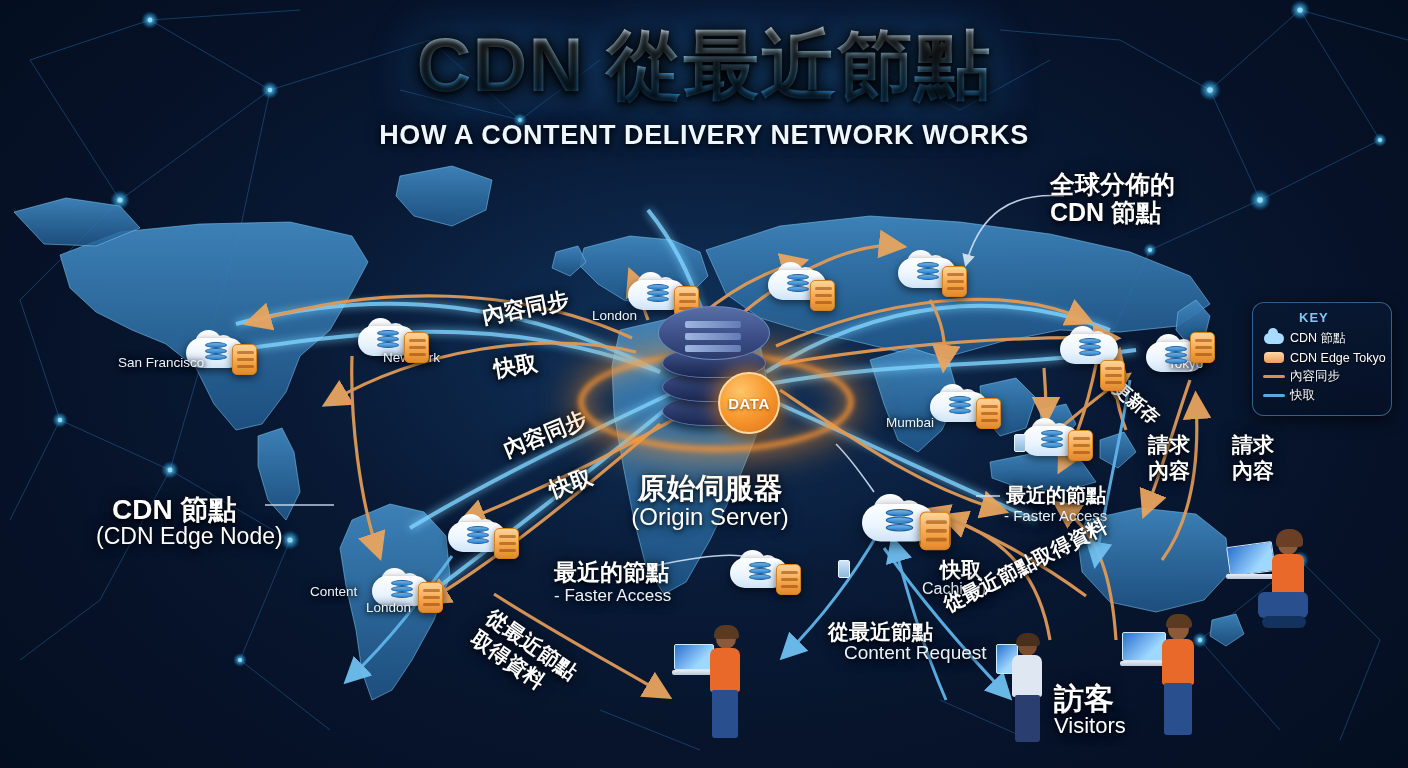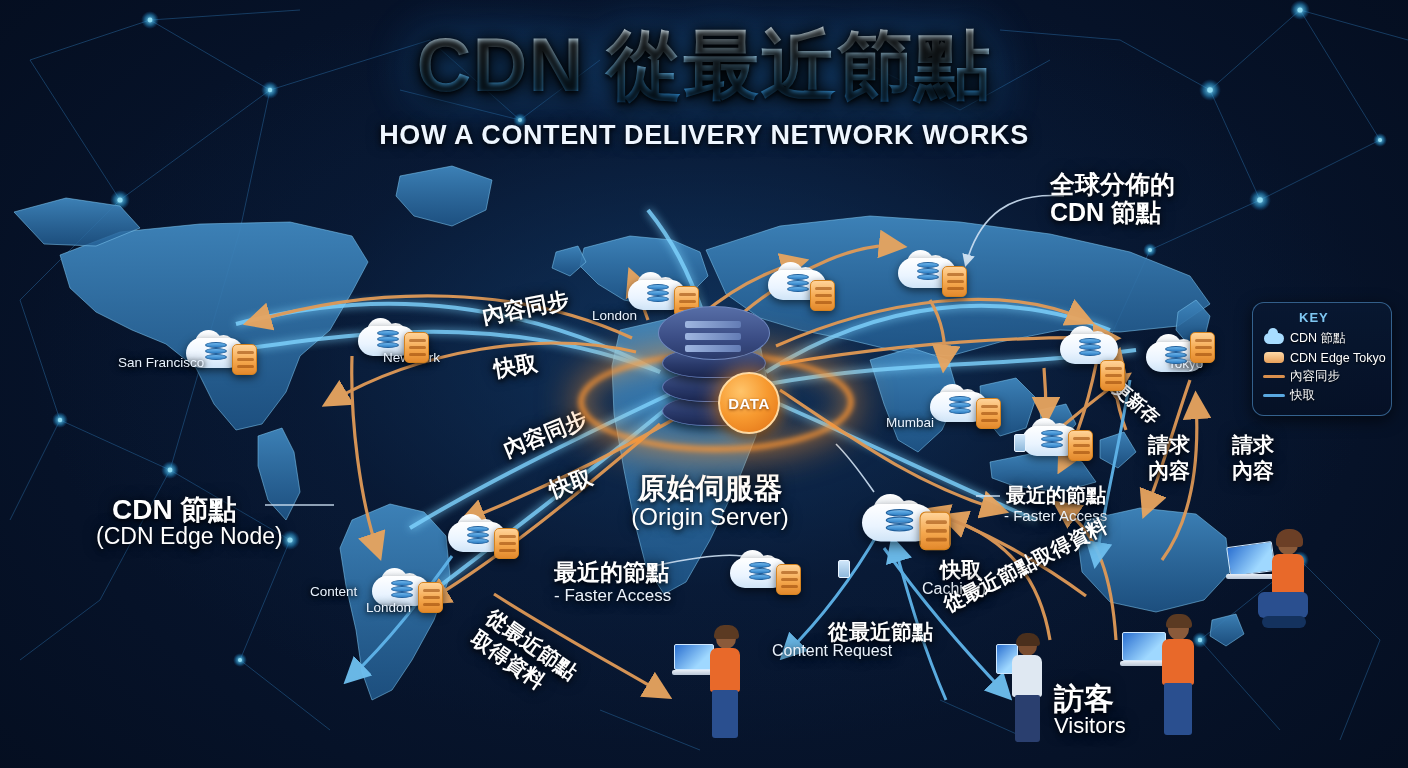--- a/index.html
+++ b/index.html
@@ -520,21 +520,21 @@
   <div class="txt" style="left:1054px;top:682px;font-size:30px;font-weight:bold">訪客</div>
   <div class="txt" style="left:1054px;top:714px;font-size:22px">Visitors</div>
 
   <div class="txt" style="left:554px;top:560px;font-size:23px;font-weight:bold">最近的節點</div>
   <div class="txt callout-sm" style="left:554px;top:586px">- Faster Access</div>
 
   <div class="txt" style="left:1006px;top:484px;font-size:20px;font-weight:bold">最近的節點</div>
   <div class="txt callout-sm" style="left:1004px;top:508px;font-size:15px">- Faster Access</div>
 
   <div class="txt" style="left:828px;top:620px;font-size:21px;font-weight:bold">從最近節點</div>
-  <div class="txt callout-sm" style="left:772px;top:642px;font-size:16px">Content Request</div>
+  <div class="txt callout-sm" style="left:844px;top:642px;font-size:19px">Content Request</div>
 
   <div class="txt" style="left:940px;top:558px;font-size:21px;font-weight:bold">快取</div>
   <div class="txt callout-sm" style="left:922px;top:580px;font-size:16px">Caching)</div>
 
   <div class="txt path-lbl" style="left:480px;top:305px;transform:rotate(-11deg);transform-origin:left top">內容同步</div>
   <div class="txt path-lbl" style="left:492px;top:358px;transform:rotate(-9deg);transform-origin:left top">快取</div>
 
   <div class="txt path-lbl" style="left:500px;top:440px;transform:rotate(-22deg);transform-origin:left top">內容同步</div>
   <div class="txt path-lbl" style="left:546px;top:480px;transform:rotate(-20deg);transform-origin:left top">快取</div>
 

